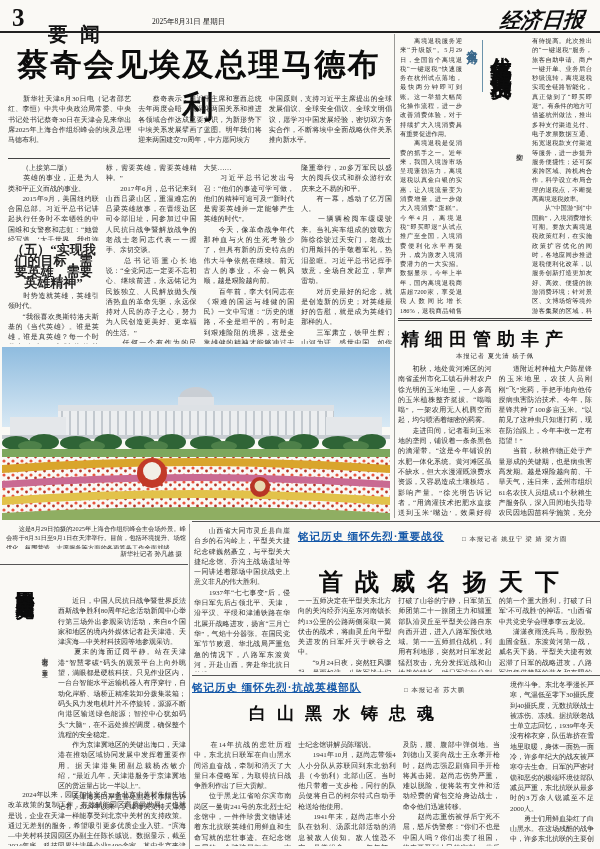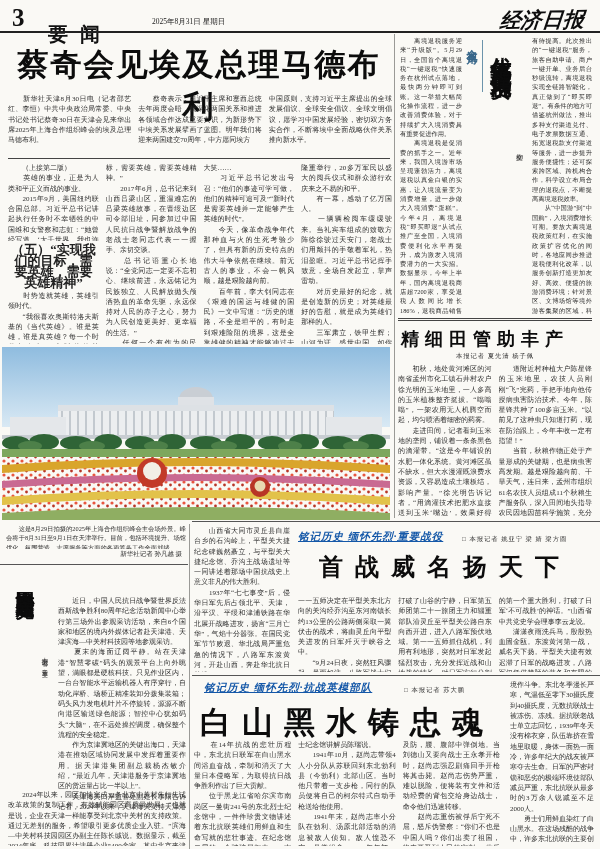--- a/index.html
+++ b/index.html
@@ -17,21 +17,21 @@
   .center{text-align:center;}
   
   .pagenum{font-size:25px;font-weight:bold;color:#111;}
   .secname{font-size:20px;font-weight:bold;letter-spacing:12px;color:#111;}
   .dateline{font-size:7.5px;color:#222;}
   .masthead{font-size:21px;font-weight:bold;font-style:italic;transform:skewX(-6deg) rotate(-1deg);color:#0d0d0d;}
   
   .lead-title{font-size:31px;font-weight:bold;letter-spacing:2px;color:#0c0c0c;}
   .mid-title{font-size:18px;font-weight:bold;letter-spacing:6px;color:#0c0c0c;}
   .big-title{font-weight:bold;color:#0c0c0c;}
-  .series-label{font-size:10.5px;font-weight:bold;font-style:italic;color:#1558a8;
+  .series-label{font-size:10.5px;font-weight:bold;color:#1558a8;
                 text-decoration:underline;letter-spacing:1px;}
   .byline{font-size:6.3px;color:#333;letter-spacing:1px;}
   .ed-head{font-size:13px;font-weight:bold;text-align:center;line-height:11px;margin:3px 0;}
   .jsj-label{font-size:11px;font-weight:bold;color:#38678a;letter-spacing:2px;
              border-right:1px solid #6b93ab;padding-right:3px;}
   .jsj-title{font-size:21px;font-weight:bold;letter-spacing:2px;color:#0c0c0c;}
   .v-title{font-size:19px;font-weight:bold;letter-spacing:1px;color:#0c0c0c;}
   .dbl{border-top:3px double #444;height:0;}
   .credit{font-size:6.5px;color:#333;text-align:right;padding-right:8px;}
 </style>
@@ -183,35 +183,35 @@
   <div class="coltext">　　道附近村种植大户陈星锋的玉米地里，农技人员刚刚“飞”完药，手把手地向他传授病虫害防治技术。今年，陈星锋共种了100多亩玉米。“以前见了这种虫只知道打药，现在防治跟上，今年丰收一定有指望！”
 　　当前，秋粮作物正处于产量形成的关键期，也是病虫害高发期。越是艰险越向前、干旱天气，连日来，孟州市组织61名农技人员组成11个秋粮生产服务队，深入田间地头指导农民因地因苗科学施策，充分利用水利灌溉条件适时浇水，大力推广滴灌、喷灌等节水技术……</div>
 </div>
 
 <div class="abs hline" style="left:192px;top:521px;width:408px;background:#555;"></div>
 <div class="abs coltext" style="left:194px;top:526px;width:96px;height:146px;">　　山西省大同市灵丘县白崖台乡的石沟岭上，平型关大捷纪念碑巍然矗立，与平型关大捷纪念馆、乔沟主战场遗址等一同讲述着那场中国抗战史上意义非凡的伟大胜利。
 　　1937年“七七事变”后，侵华日军先后占领北平、天津，沿平汉、平绥和津浦铁路在华北展开战略进攻，扬言“三月亡华”，气焰十分嚣张。在国民党军节节败退、华北战局严重危急的情况下，八路军东渡黄河，开赴山西，奔赴华北抗日前线。
 　　对日军而言，欲控制华北，必先图晋绥；欲图晋绥，必先争太原；欲争太原，必先夺平型关。1937年9月，沿平绥铁路西进的日军占领大同后，分两路直扑雁门关、平型关防线，进逼太原。八路军总部遵照中央军委的指示，令第一一五师进至平型关以西的大营镇待机歼敌。经过仔细勘察，八路军第</div>
 <div class="abs series-label" style="left:298px;top:530px;">铭记历史 缅怀先烈·重要战役</div>
 <div class="abs byline" style="left:462px;top:535px;">□ 本报记者  姚亚宁  梁  婧  梁方圆</div>
-<div class="abs big-title center" style="left:298px;top:551px;width:294px;font-size:24px;letter-spacing:12px;">首战威名扬天下</div>
+<div class="abs big-title center" style="left:298px;top:566px;width:294px;font-size:24px;letter-spacing:12px;">首战威名扬天下</div>
 <div class="abs cols" style="left:298px;top:596px;width:294px;height:76px;">
   <div class="coltext">一一五师决定在平型关东北方向的关沟经乔沟至东河南镇长约13公里的公路两侧采取一翼伏击的战术，将由灵丘向平型关进攻的日军歼灭于峡谷之中。
 　　“9月24日夜，突然狂风骤起，暴雨如注。八路军战士们冒着风雨，蹚过山洪，连夜行军。”平型关大捷纪念馆讲解员蔡洁宇说，深秋的雁北山区十分寒冷，身着单衣的战士们浑身湿透，仍精神抖擞地趴在冰冷的崖石上等待日军到来。
 　　9月25日拂晓，远处响起的汽车轰鸣</div>
   <div class="coltext">打破了山谷的宁静，日军第五师团第二十一旅团主力和辎重部队沿灵丘至平型关公路自东向西开进，进入八路军预伏地域。第一一五师抓住战机，利用有利地形，突然对日军发起猛烈攻击，充分发挥近战和山地战的特长，对日军实行分割包围，与日军展开白刃格斗。
 　　此战，八路军第一一五师歼灭日军1000余人，击毁汽车100余辆，缴获大量武器和军用物资。“平型关大捷是全民族抗战爆发后中国军队主动对日作战取得</div>
   <div class="coltext">的第一个重大胜利，打破了日军‘不可战胜’的神话。”山西省中共党史学会理事李云龙说。
 　　潇潇夜雨洗兵马，殷殷热血固金瓯。东渡黄河第一战，威名天下扬。平型关大捷有效迟滞了日军的战略进攻，八路军仅凭借简陋的装备和有限的武器弹药，在敌我力量悬殊的情况下，沉重打击了日军第五师团的嚣张气焰，极大振奋了全国军民的抗战信心，提高了中国共产党和八路军的声望。</div>
 </div>
 <div class="abs hline" style="left:192px;top:675px;width:408px;background:#555;"></div>
 
-<div class="abs series-label" style="left:204px;top:681px;">铭记历史 缅怀先烈·抗战英模部队</div>
+<div class="abs series-label" style="left:192px;top:681px;">铭记历史 缅怀先烈·抗战英模部队</div>
 <div class="abs byline" style="left:404px;top:686px;">□ 本报记者  苏大鹏</div>
-<div class="abs big-title center" style="left:194px;top:702px;width:306px;font-size:31px;letter-spacing:11px;">白山黑水铸忠魂</div>
+<div class="abs big-title center" style="left:194px;top:702px;width:306px;font-size:17px;letter-spacing:11px;">白山黑水铸忠魂</div>
 <div class="abs cols" style="left:194px;top:740px;width:306px;height:106px;">
   <div class="coltext">　　在14年抗战的悲壮历程中，东北抗日联军在白山黑水间浴血奋战，牵制和消灭了大量日本侵略军，为取得抗日战争胜利作出了巨大贡献。
 　　位于黑龙江省哈尔滨市南岗区一曼街241号的东北烈士纪念馆中，一件件珍贵文物讲述着东北抗联英雄们用鲜血和生命写就的悲壮事迹。在纪念馆二层的一个玻璃展柜中，一支锈迹斑驳的柯尔特式自动手枪静默无声，却仍倾诉着东北抗联创建人和领导人之一、抗日民族英雄赵尚志的传奇人生。“赵尚志正是用这把枪与敌人血战到生命最后一刻。这枪不仅是武器，更是白山黑水间不屈服的铁血证言。”东北烈</div>
   <div class="coltext">士纪念馆讲解员陈瑞说。
 　　1941年10月，赵尚志带领4人小分队从苏联回到东北勃利县（今勃利）北部山区。当时他只带着一支步枪，同行的队员便将自己的柯尔特式自动手枪送给他使用。
 　　1941年末，赵尚志率小分队在勃利、汤原北部活动的消息被敌人侦知。敌人惶恐不安，悬赏缉拿。1942年年初，敌人派特务刘德山、张锡蔚等人混入队伍。赵尚志决定奔袭梧桐河伪警察分所。队伍行至距警察分所2公里的吕家菜园子附近时，刘德山谎称去小便，突然从背后向赵尚志开枪。赵尚志猝不</div>
   <div class="coltext">及防，腰、腹部中弹倒地。当刘德山又要向战士王永孝开枪时，赵尚志强忍剧痛回手开枪将其击毙。赵尚志伤势严重，难以脱险，便将装有文件和活动经费的背包交给身边战士，命令他们迅速转移。
 　　赵尚志重伤被俘后宁死不屈，怒斥伪警察：“你们不也是中国人吗？你们出卖了祖国，将来要受到人民的审判。”此后他闭口不语，忍着剧痛，怒视着敌人，8个小时后壮烈牺牲，时年34岁。
 　　在艰苦卓绝的14年抗日斗争中，东北抗联的将士们不仅要与数倍的日本侵略者殊死战斗，还要同恶劣的自然环</div>
 </div>

